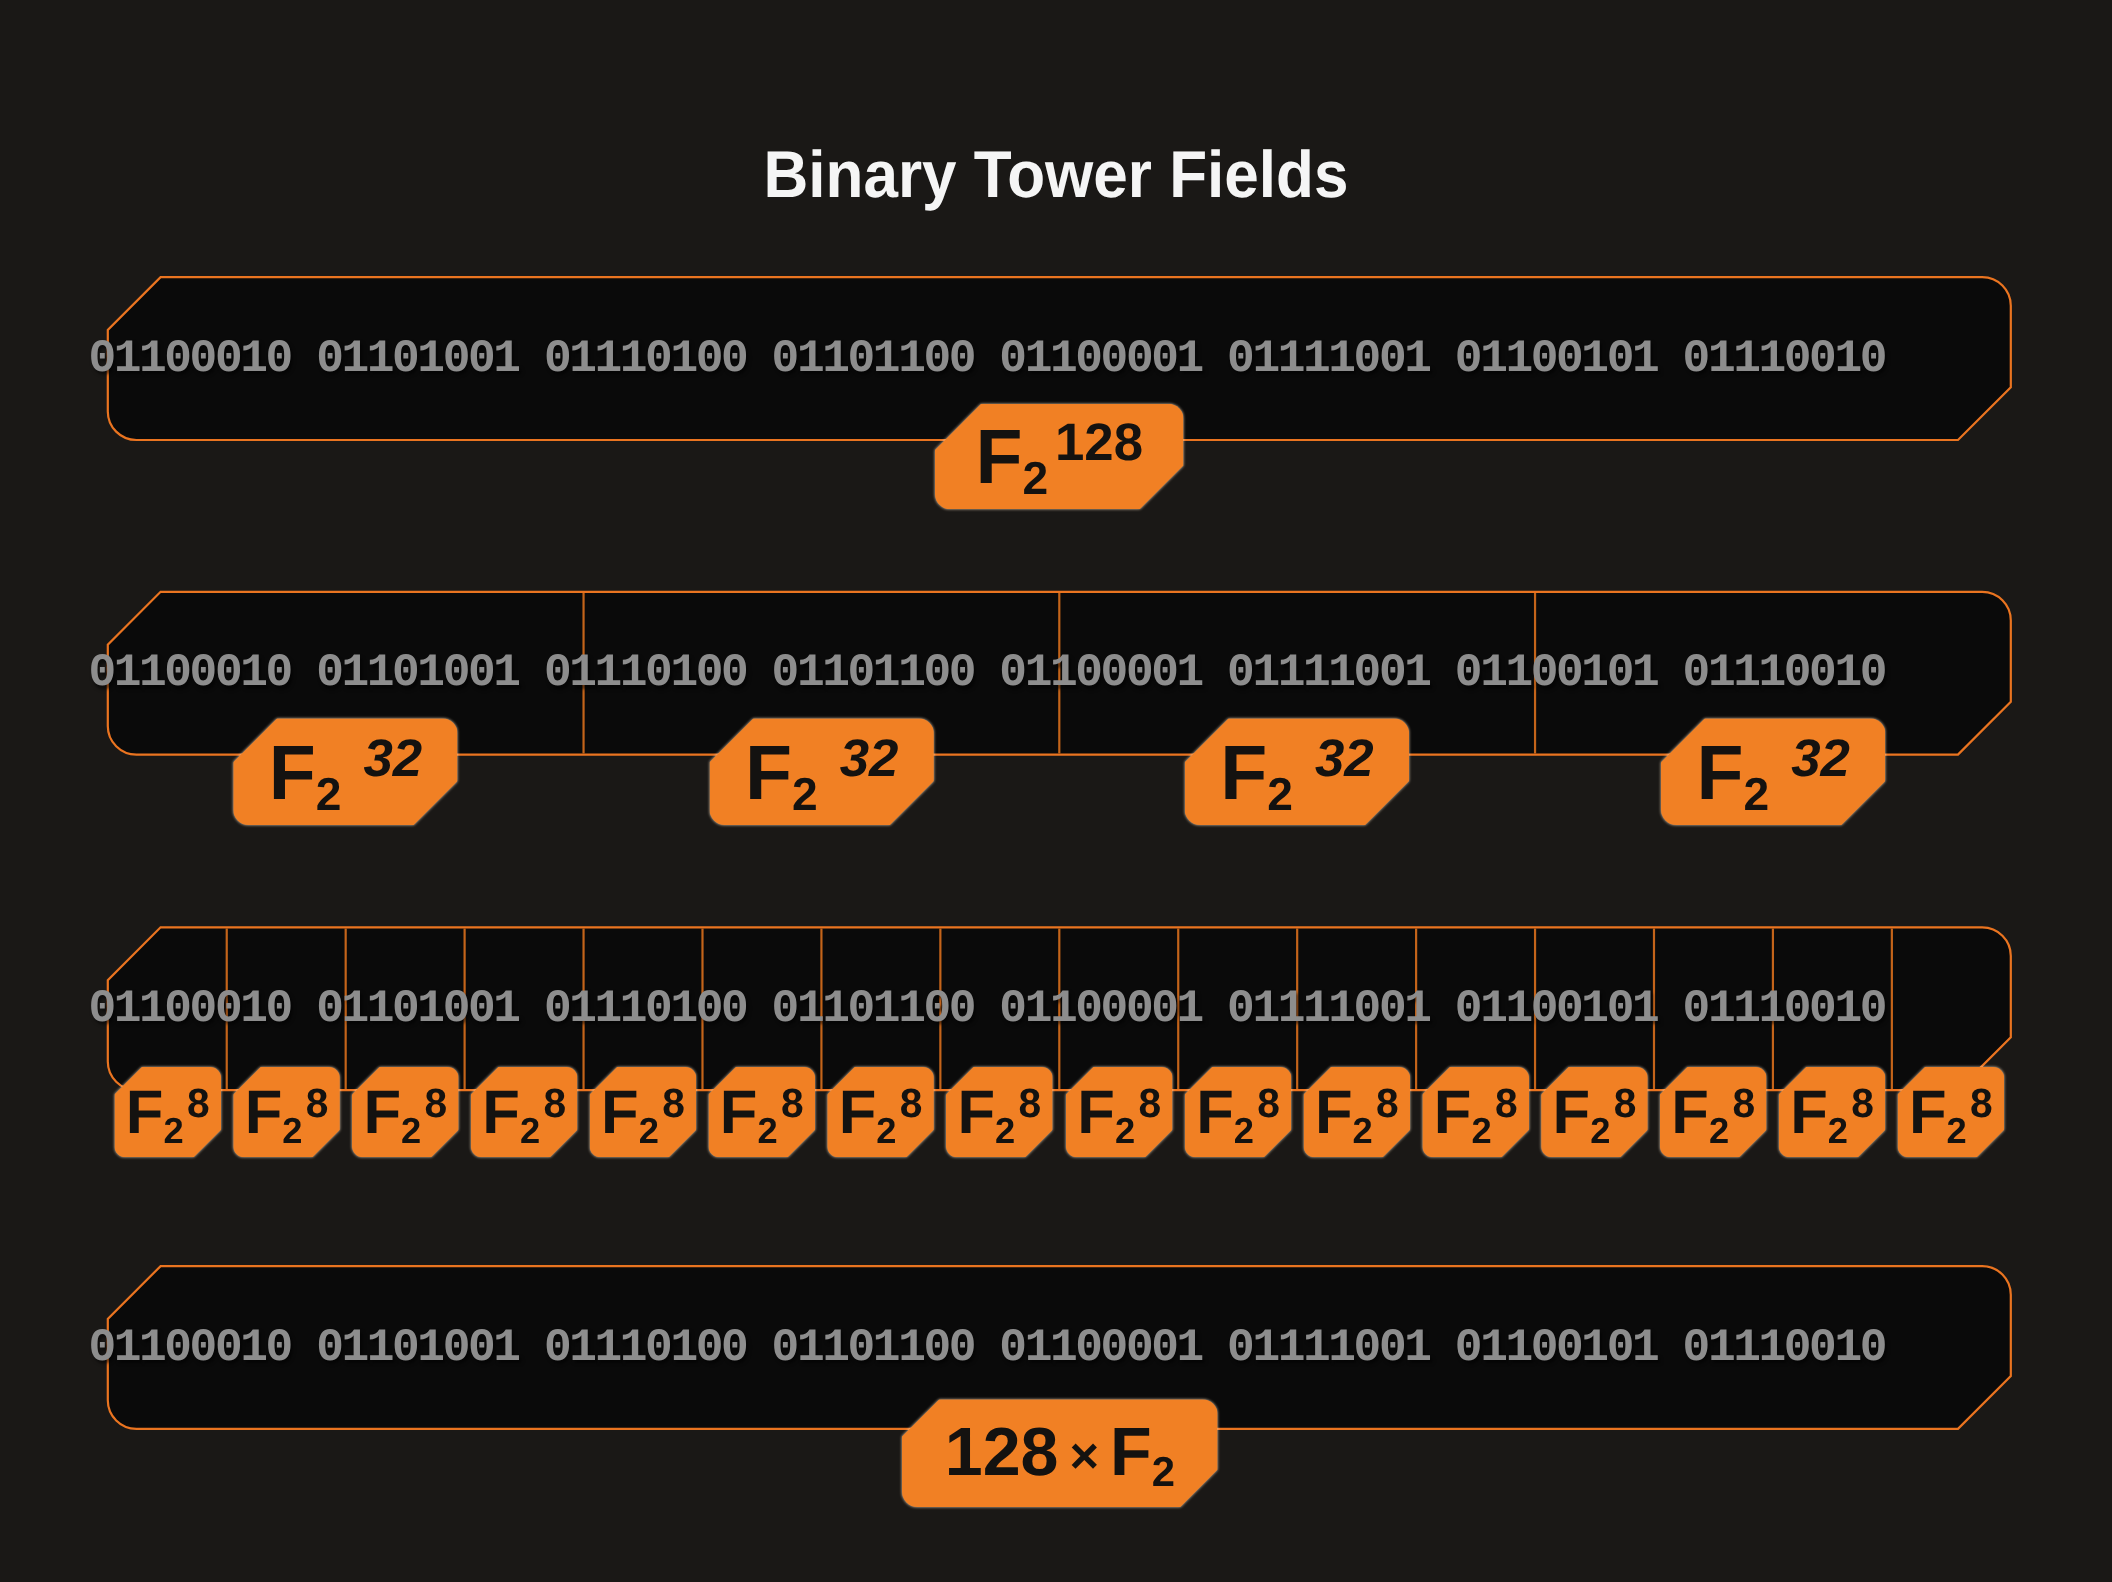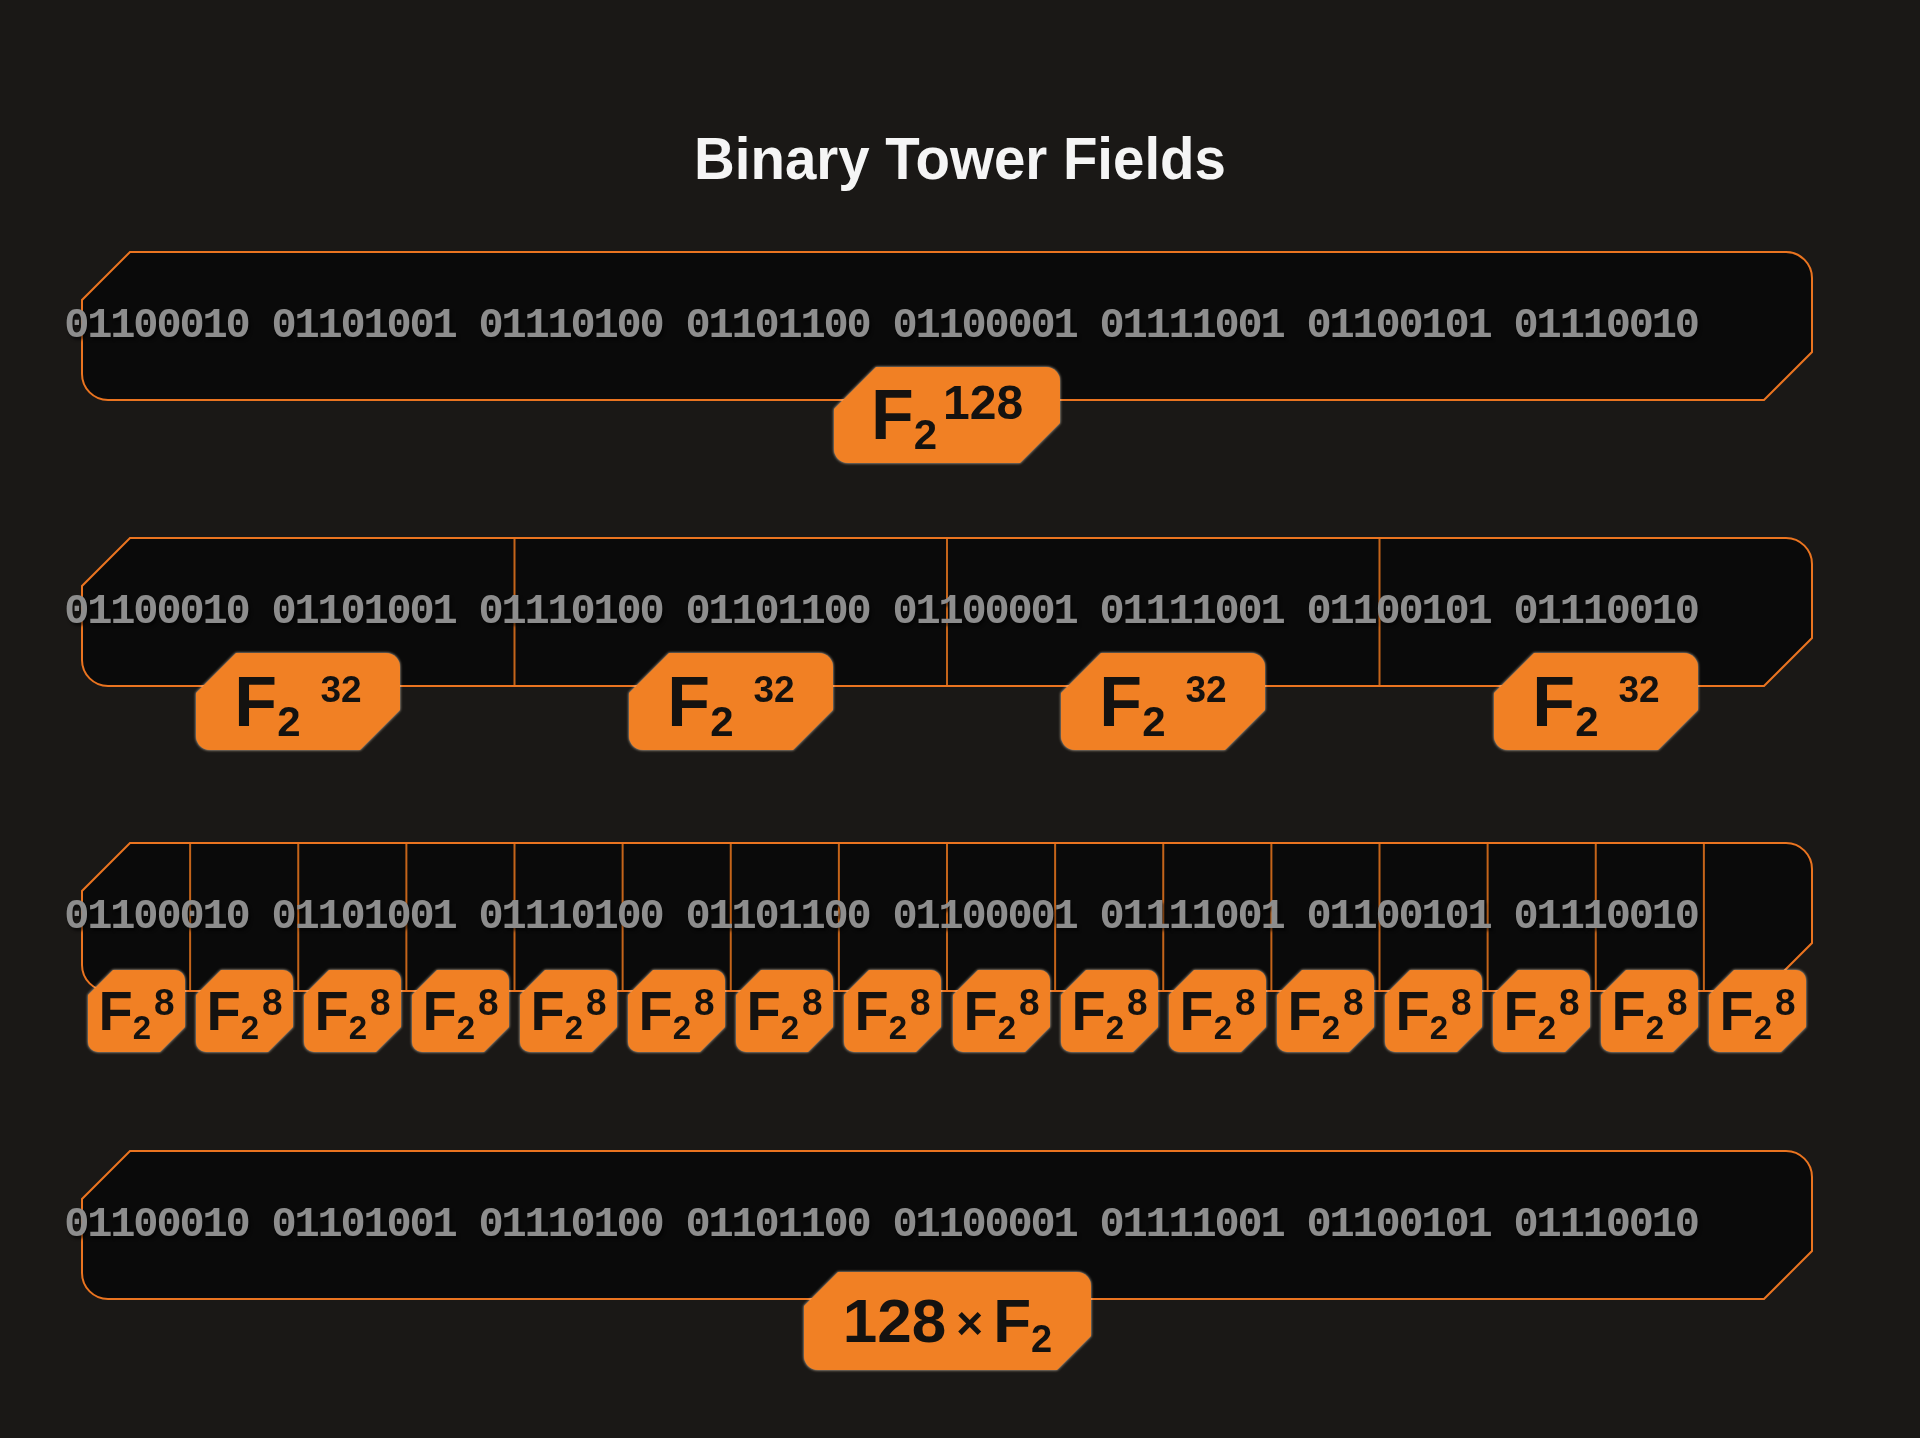--- a/index.html
+++ b/index.html
@@ -15,21 +15,21 @@
   .title{
     position:absolute;top:86px;left:0;width:100%;
     text-align:center;
     font-size:60px;font-weight:700;line-height:1.1;
     letter-spacing:0;
     color:var(--title,#f5f5f5);
     transform:scaleX(0.94);
   }
   
   .row{
-    position:absolute;left:82px;
+    position:absolute;left:98px;
     width:1598px;height:148px;
   }
   .box{
     position:absolute;left:-2px;top:-2px;
     width:1734px;height:152px;
     display:block;
   }
   .box .box-outline{
     fill:var(--box-fill,#0a0a0a);
     stroke:var(--box-border,#ea7420);
@@ -66,21 +66,21 @@
   .tag-a{width:226px;height:96px;
     clip-path:path("M 42 0 H 212 A 14 14 0 0 1 226 14 V 56 L 186 96 H 14 A 14 14 0 0 1 0 82 V 42 Z");}
   .tag-a .t-base{font-size:70px;}
   .tag-a .t-sub{font-size:42px;top:20px;}
   .tag-a .t-sup{font-size:48px;top:-12px;margin-left:6px;}
   
   .tag-b{width:204px;height:97px;
     clip-path:path("M 40 0 H 190 A 14 14 0 0 1 204 14 V 57 L 164 97 H 14 A 14 14 0 0 1 0 83 V 40 Z");}
   .tag-b .t-base{font-size:70px;}
   .tag-b .t-sub{font-size:42px;top:20px;}
-  .tag-b .t-sup{font-size:37px;top:-12px;margin-left:20px;}
+  .tag-b .t-sup{font-size:48px;top:-12px;margin-left:20px;font-style:italic;}
   
   .tag-c{width:97px;height:82px;
     clip-path:path("M 25 0 H 87 A 10 10 0 0 1 97 10 V 57 L 72 82 H 10 A 10 10 0 0 1 0 72 V 25 Z");}
   .tag-c .t-base{font-size:56px;}
   .tag-c .t-sub{font-size:33px;top:16px;}
   .tag-c .t-sup{font-size:37px;top:-9px;margin-left:3px;}
   
   .tag-d{width:287px;height:98px;
     clip-path:path("M 34 0 H 273 A 14 14 0 0 1 287 14 V 64 L 253 98 H 14 A 14 14 0 0 1 0 84 V 34 Z");}
   .tag-d .t-prefix{font-size:62px;}

